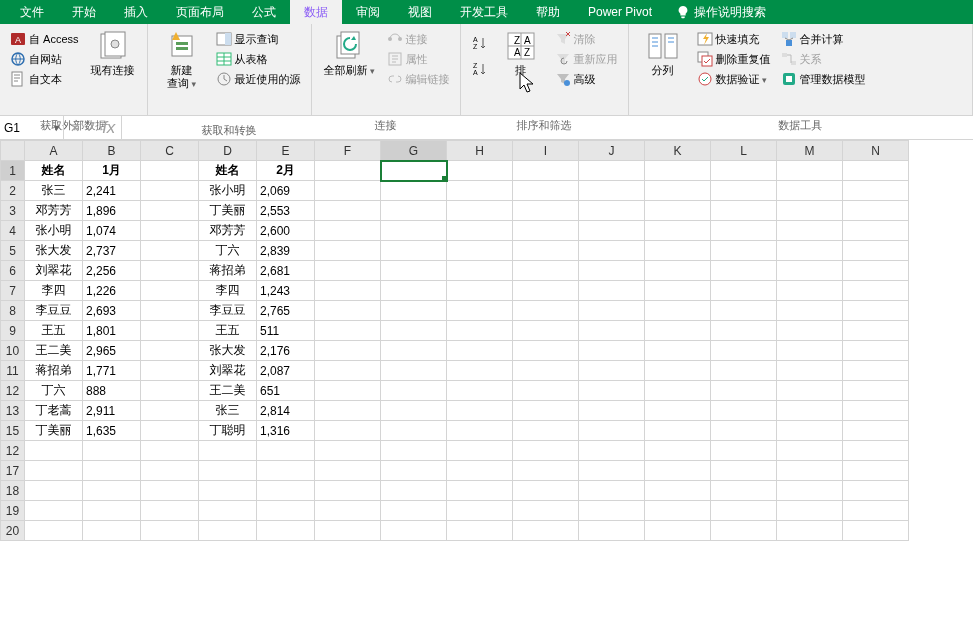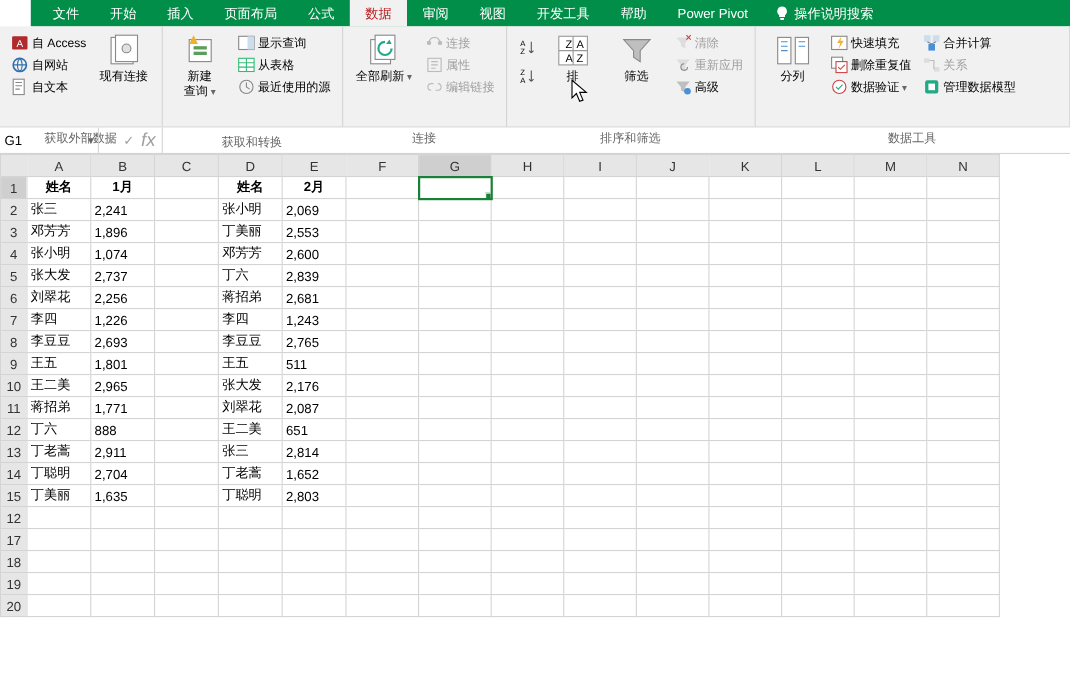--- a/index.html
+++ b/index.html
@@ -1,57 +1,57 @@
 <!DOCTYPE html>
 <html><head>
 <meta charset="utf-8">
 <style>
 * { box-sizing: border-box; margin: 0; padding: 0; font-family: "Microsoft YaHei", "SimSun", sans-serif; }
 body { background: #fff; width: 973px; height: 619px; overflow: hidden; font-size: 12px; }
 
 
-.ribbon-tabs { display: flex; background: #008e48; color: #fff; height: 24px; align-items: stretch; padding-left: 6px; margin-left: 28px; }
+.ribbon-tabs { display: flex; background: #008e48; color: #fff; height: 24px; align-items: stretch; padding-left: 6px; }
 .ribbon-tab { padding: 4px 14px; cursor: pointer; font-size: 12px; display: flex; align-items: center; }
-.ribbon-tab.active { background: #f1f1f1; color: #b91c1c; }
+.ribbon-tab.active { background: #f1f1f1; color: #8b5cf6; }
 .tell-me { display: flex; align-items: center; gap: 4px; padding: 0 10px; }
 .bulb-icon { width: 14px; height: 14px; }
 
 
 .ribbon { background: #f1f1f1; height: 92px; display: flex; border-bottom: 1px solid #d4d4d4; }
 .group { display: flex; flex-direction: column; border-right: 1px solid #d4d4d4; padding: 2px 4px; }
 .group-content { flex: 1; display: flex; gap: 2px; padding: 2px; }
 .group-label { text-align: center; font-size: 11px; color: #666; padding-bottom: 2px; margin-top: 28px; }
 .big-btn { display: flex; flex-direction: column; align-items: center; justify-content: flex-start; padding: 2px 6px; gap: 2px; cursor: pointer; min-width: 56px; }
 .big-btn .icon-box { width: 32px; height: 32px; display: flex; align-items: center; justify-content: center; }
 .big-btn .lbl { font-size: 11px; text-align: center; line-height: 13px; }
 .small-row { display: flex; align-items: center; gap: 3px; padding: 1px 4px; cursor: pointer; font-size: 11px; white-space: nowrap; }
 .small-row .sicon { width: 16px; height: 16px; flex-shrink: 0; }
 .vcol { display: flex; flex-direction: column; gap: 2px; justify-content: flex-start; padding-top: 2px; }
 .gray { color: #a0a0a0; }
 .dd-arrow::after { content: " ▾"; font-size: 9px; color: #666; }
 
 
 .formula-bar { display: flex; height: 24px; border-bottom: 1px solid #d4d4d4; align-items: stretch; background:#fff; }
-.name-box { width: 90px; border-right: 1px solid #d4d4d4; display: flex; align-items: center; padding: 0 4px; font-size: 12px; position: relative; }
+.name-box { width: 64px; border-right: 1px solid #d4d4d4; display: flex; align-items: center; padding: 0 4px; font-size: 12px; position: relative; }
 .name-box .nb-dd { position: absolute; right: 2px; font-size: 9px; color: #666; }
 .fbar-btns { display: flex; align-items: center; gap: 6px; padding: 0 6px; border-right: 1px solid #d4d4d4; color: #a0a0a0; }
 .fbar-btns span { cursor: pointer; }
 .fx { font-style: italic; font-size: 17px; }
 .fbar-input { flex: 1; padding: 0 4px; }
 
 
 .grid-wrap { position: relative; }
 .grid { border-collapse: collapse; table-layout: fixed; }
 .grid th, .grid td { border: 1px solid #d4d4d4; height: 20px; font-size: 12px; padding: 0 3px; overflow: hidden; white-space: nowrap; }
 .grid th { background: #e6e6e6; font-weight: normal; color: #333; text-align: center; }
 .grid .rowhdr { background: #e6e6e6; text-align: center; width: 24px; color:#333; }
 .grid .colA, .grid .colB, .grid .colD, .grid .colE { width: 58px; }
 .grid .colC { width: 58px; }
 .grid .colOther { width: 66px; }
-.grid td.txt { text-align: left; }
+.grid td.txt { text-align: center; }
 .grid td.num { text-align: left; }
 .hdr-cell { font-weight: bold; text-align: center !important; }
 .sel-col-hdr { background: #cfcfcf !important; }
 .sel-row-hdr { background: #cfcfcf !important; }
 .active-cell { outline: 2px solid #1a7f37; outline-offset: -1px; background: #fff; position: relative; }
 .active-cell::after { content:""; position:absolute; right:-3px; bottom:-3px; width:6px; height:6px; background:#1a7f37; border:1px solid #fff; }
 .cursor-arrow { position: absolute; left: 576px; top: 52px; pointer-events:none; }
 </style>
 </head>
 <body>
@@ -222,28 +222,20 @@
               <rect x="3" y="3" width="26" height="26" fill="#fff" stroke="#999"></rect>
               <text x="9" y="14" font-size="10">Z</text>
               <text x="19" y="14" font-size="10">A</text>
               <text x="9" y="26" font-size="10">A</text>
               <text x="19" y="26" font-size="10">Z</text>
               <path d="M16 3v26M3 16h26" stroke="#999"></path>
             </svg>
           </div>
         <span class="lbl">排</span>
       </div>
-      <div class="big-btn">
-        <div class="icon-box">
-            <svg width="32" height="32" viewBox="0 0 32 32">
-              <path d="M4 6h24l-9 10v10l-6-4V16z" fill="#bfbfbf" stroke="#888"></path>
-            </svg>
-          </div>
-        <span class="lbl">筛选</span>
-      </div>
       <div class="vcol">
         <div class="small-row gray">
           <svg class="sicon" viewBox="0 0 16 16">
               <path d="M2 3h12l-4 5v5l-4-2V8z" fill="#ddd"></path>
               <path d="M11 1l4 4m0-4l-4 4" stroke="#c44"></path>
             </svg>
           <span>清除</span>
         </div>
         <div class="small-row gray">
           <svg class="sicon" viewBox="0 0 16 16">
@@ -582,43 +574,26 @@
           <td class=""></td>
           <td class=""></td>
           <td class=""></td>
           <td class=""></td>
           <td class=""></td>
           <td class=""></td>
           <td class=""></td>
           <td class=""></td>
         </tr>
         <tr>
-          <th class="rowhdr ">14</th>
-          <td class="txt">丁聪明</td>
-          <td class="num">2,704</td>
-          <td class=""></td>
-          <td class="txt">丁老蒿</td>
-          <td class="num">1,652</td>
-          <td class=""></td>
-          <td class=""></td>
-          <td class=""></td>
-          <td class=""></td>
-          <td class=""></td>
-          <td class=""></td>
-          <td class=""></td>
-          <td class=""></td>
-          <td class=""></td>
-        </tr>
-        <tr>
           <th class="rowhdr ">15</th>
           <td class="txt">丁美丽</td>
           <td class="num">1,635</td>
           <td class=""></td>
           <td class="txt">丁聪明</td>
-          <td class="num">2,803</td>
+          <td class="num">1,316</td>
           <td class=""></td>
           <td class=""></td>
           <td class=""></td>
           <td class=""></td>
           <td class=""></td>
           <td class=""></td>
           <td class=""></td>
           <td class=""></td>
           <td class=""></td>
         </tr>

